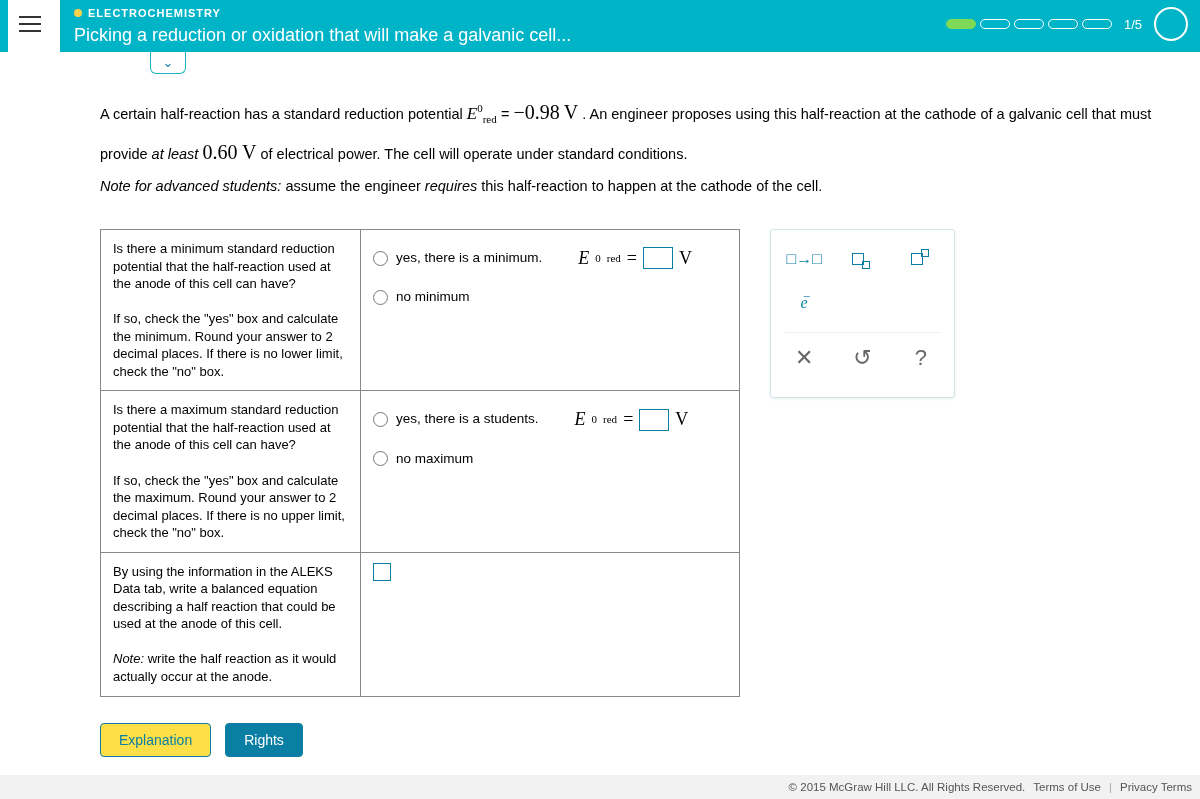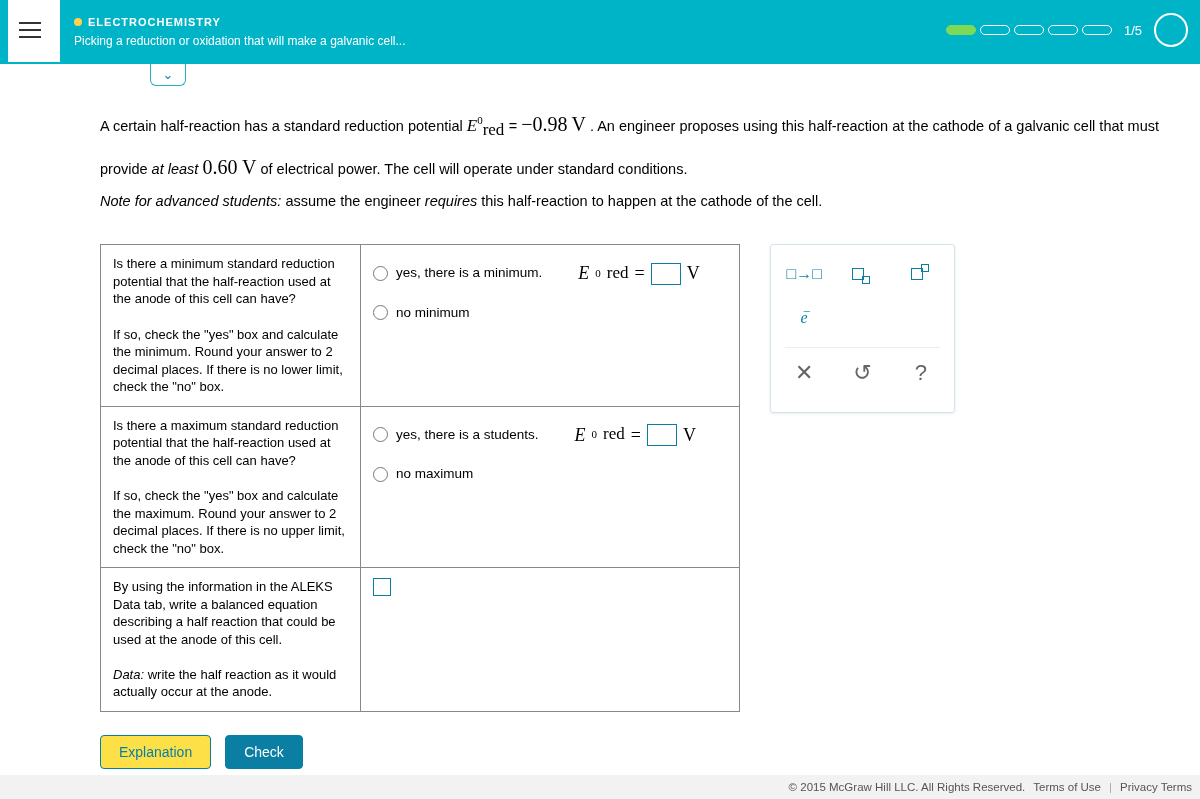--- a/index.html
+++ b/index.html
@@ -1,39 +1,39 @@
 <!DOCTYPE html>
 <html><head>
 <meta charset="utf-8">
 <style>
   * { box-sizing: border-box; margin: 0; padding: 0; }
   html, body { width: 1200px; height: 799px; font-family: Arial, Helvetica, sans-serif; overflow: hidden; background:#fff; }
-  .top-bar { background:#00b4c8; color:#fff; height:64px; display:flex; align-items:center; padding:0 12px 4px 8px; }
+  .top-bar { background:#00b4c8; color:#fff; height:52px; display:flex; align-items:center; padding:0 12px 4px 8px; }
   .hamburger { width:44px; height:44px; display:flex; flex-direction:column; justify-content:center; align-items:center; gap:5px; cursor:pointer; background:#fff0; margin-right:8px;}
   .hamburger span{ display:block; width:22px; height:2px; background:#333;}
   .hamburger-wrap{ background:#fff; width:52px; height:64px; display:flex; align-items:center; justify-content:center; margin-right:14px;}
   .topic-block{ flex:1; }
   .topic-chip{ display:inline-flex; align-items:center; gap:6px; font-size:11px; letter-spacing:1px; font-weight:700; }
   .topic-chip .dot{ width:8px;height:8px;border-radius:50%; background:#ffd24d; }
-  .lesson-title{ font-size:12px; margin-top:4px; font-weight:500;}
+  .lesson-title{ font-size:18px; margin-top:4px; font-weight:500;}
   .progress-block{ display:flex; align-items:center; gap:12px; }
   .progress-track{ display:flex; gap:4px; }
   .progress-seg{ width:30px; height:10px; border:1px solid #fff; border-radius:5px; }
   .progress-seg.on{ background:#7ed957; border-color:#7ed957; }
   .progress-text{ font-size:13px; }
   .circle-btn{ width:34px;height:34px;border:2px solid #fff;border-radius:50%; }
   
   .content{ position:relative; padding:10px 14px 60px 100px; height:calc(100% - 64px - 24px); }
   .chevron-tab{ position:absolute; left:150px; top:0; width:36px; height:22px; border:1px solid #1db3c4; border-top:none; border-radius:0 0 6px 6px; display:flex; align-items:center; justify-content:center; color:#0a7ea3; font-size:13px; cursor:pointer;}
   
   .prompt{ font-size:14.5px; line-height:2; margin-top:30px; }
   .prompt .math{ font-family:'Times New Roman',serif; font-style:italic; font-size:17px; }
   .prompt .num{ font-family:'Times New Roman',serif; font-size:20px; }
   .sup{ font-size:11px; vertical-align:super; font-style:normal;}
-  .sub{ font-size:17px; vertical-align:sub; font-style:normal;}
+  .sub{ font-size:11px; vertical-align:sub; font-style:normal;}
   em{font-style:italic;}
   
   .work-area{ display:flex; gap:30px; margin-top:28px; align-items:flex-start;}
   table.qtable{ border-collapse:collapse; width:640px; }
   table.qtable td{ border:1px solid #888; padding:10px 12px; font-size:13px; vertical-align:top; line-height:1.35;}
   table.qtable td.qcell{ width:260px; }
   table.qtable td.acell{ }
   .opt-row{ display:flex; align-items:center; gap:8px; margin:6px 0 18px; font-size:13.5px;}
   .opt-row input[type=radio]{ width:15px; height:15px; accent-color:#0a7ea3; cursor:pointer;}
   .ered{ font-family:'Times New Roman',serif; font-style:italic; font-size:18px; display:inline-flex; align-items:center; gap:6px;}
@@ -163,21 +163,21 @@
           <div class="opt-row">
             <input type="radio" name="r2" style="">
             <span>no maximum</span>
           </div>
         </td>
       </tr>
       <tr>
         <td class="qcell">
           <div>By using the information in the ALEKS Data tab, write a balanced equation describing a half reaction that could be used at the anode of this cell.</div><br>
           <div>
-            <em>Data:</em><span> write the half reaction as it would actually occur at the anode.</span>
+            <em>Note:</em><span> write the half reaction as it would actually occur at the anode.</span>
           </div>
         </td>
         <td class="acell">
           <span class="eq-box"></span>
         </td>
       </tr>
     </tbody>
       </table>
 
     <div class="palette">
@@ -210,21 +210,21 @@
           </div>
         <div class="pal-btn big">
             <span>?</span>
           </div>
       </div>
     </div>
   </div>
 
   <div class="action-bar">
     <button class="btn outline">Explanation</button>
-    <button class="btn solid">Check</button>
+    <button class="btn solid">Rights</button>
   </div>
 </div>
 
 <div class="footer">
   <span>© 2015 McGraw Hill LLC. All Rights Reserved.</span>
   <a href="#">Terms of Use</a>
   <span class="sep">|</span>
   <a href="#">Privacy Terms</a>
 </div>
 

